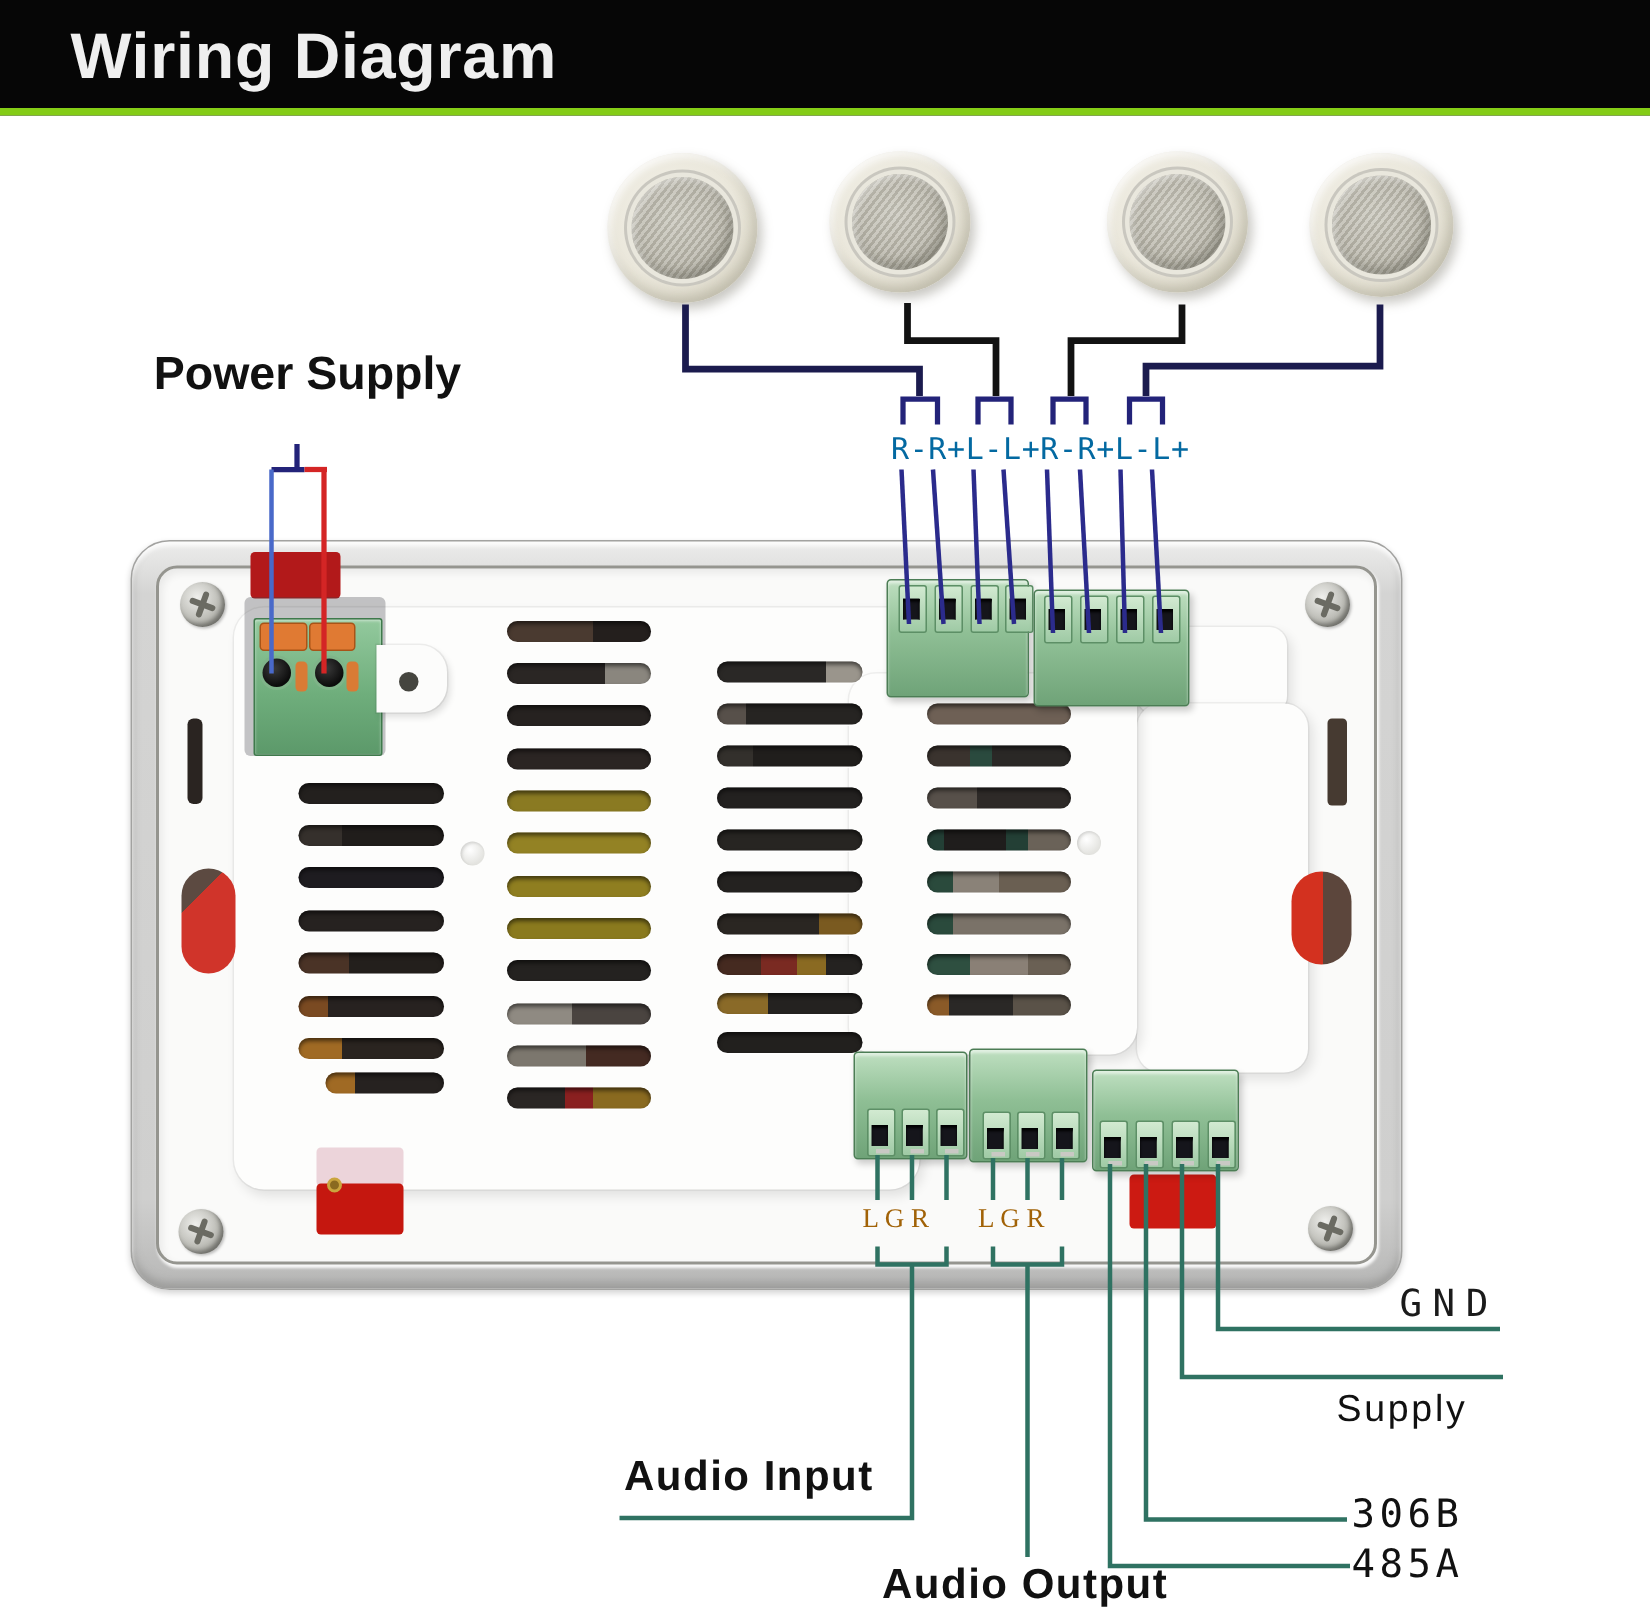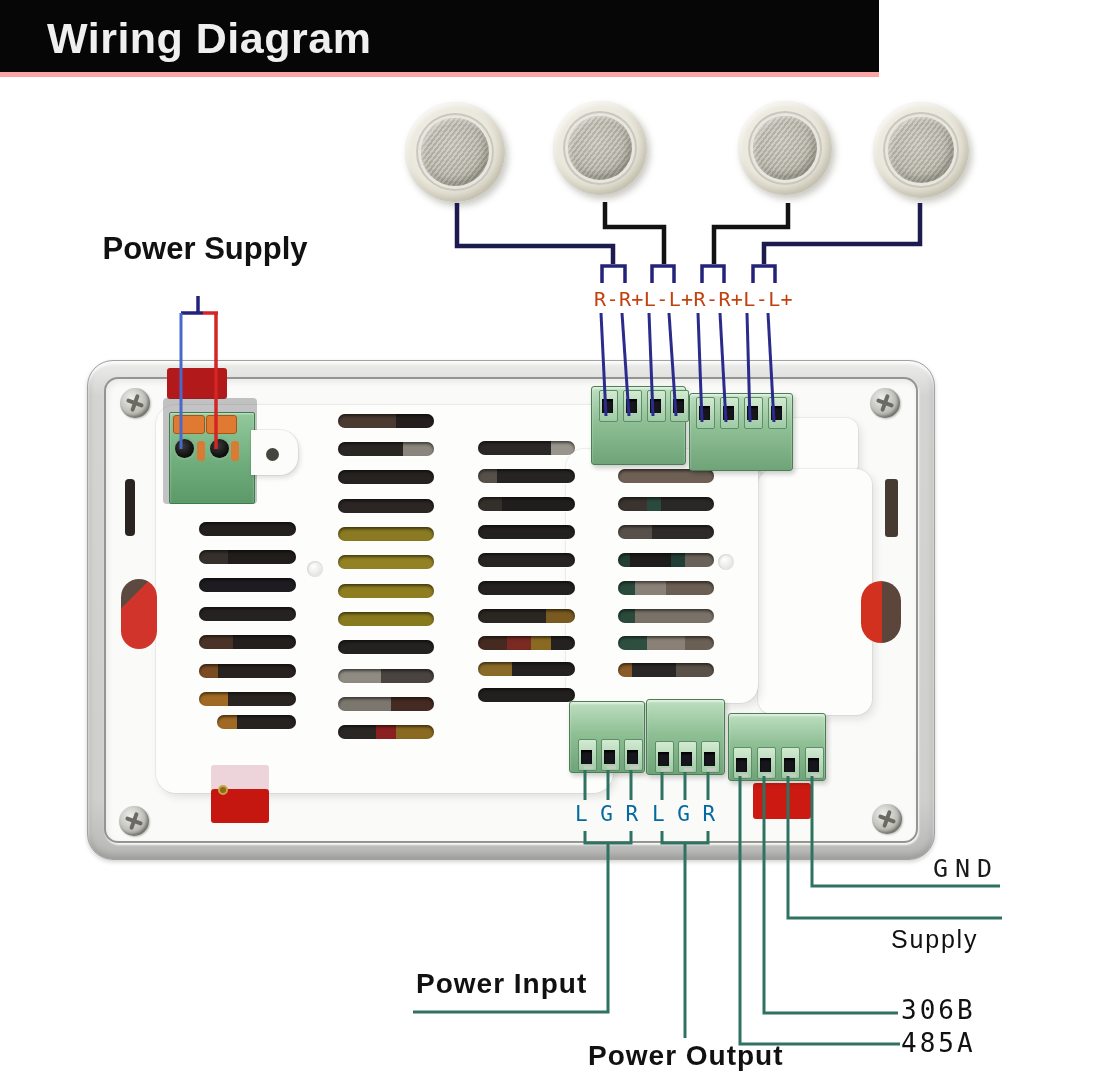--- a/index.html
+++ b/index.html
@@ -1,20 +1,20 @@
 <!DOCTYPE html>
 <html style="--banner-bg: #060606; --title-color: #efefef; --wire-black: #121212; --wire-navy: #232379; --wire-blue: #4969c9; --wire-red: #d42525; --wire-teal: #2f7262; --accent-red: #c5170f; --terminal-green: #8fbf95;"><head>
 <meta charset="utf-8">
 <style>
   html,body{margin:0;padding:0;background:#ffffff;}
   #stage{position:relative;width:1100px;height:1078px;overflow:hidden;background:#ffffff;
          font-family:"Liberation Sans",sans-serif;}
   
-  #banner{position:absolute;left:0;top:0;width:879px;height:72px;background:var(--banner-bg,#060606);
-          border-bottom:5px solid #fca5a5;}
+  #banner{position:absolute;left:0;top:0;width:1100px;height:72px;background:var(--banner-bg,#060606);
+          border-bottom:5px solid #84cc16;}
   #banner h1{margin:0;position:absolute;left:47px;top:14px;font-size:43px;font-weight:bold;
              letter-spacing:.5px;color:var(--title-color,#efefef);}
   
   .speaker{position:absolute;border-radius:50%;
      background:radial-gradient(circle at 42% 40%,#f4f2ea 0%,#eae7db 52%,#d9d5c5 74%,#f0eee4 86%,#ddd9c9 100%);
      box-shadow:3px 4px 7px rgba(120,118,105,.4), inset -3px -4px 7px rgba(150,145,128,.35), inset 2px 3px 5px rgba(255,255,255,.8);}
   .speaker .mesh{position:absolute;inset:16%;border-radius:50%;
      background:repeating-linear-gradient(128deg,rgba(255,255,255,.20) 0 2px,rgba(88,86,78,.14) 2px 4px),
                 radial-gradient(circle at 44% 40%,#c9c7bc 0%,#b7b4a8 58%,#a3a093 100%);
      box-shadow:0 0 0 3px #e9e7dd,0 0 0 5px #c9c7bf, inset 2px 2px 5px rgba(255,255,255,.45), inset -3px -4px 7px rgba(70,68,58,.35);}
@@ -53,22 +53,22 @@
   .wpin{stroke:#2b2b8c;stroke-width:3;}
   .wblue{stroke:var(--wire-blue,#4969c9);stroke-width:3;}
   .wred{stroke:var(--wire-red,#d42525);stroke-width:3.5;}
   .wteal{stroke:var(--wire-teal,#2f7262);stroke-width:3;}
   
   .lbl{position:absolute;color:#111;z-index:6;line-height:1.05;white-space:nowrap;}
   .bold{font-weight:bold;}
   .mono{font-family:"DejaVu Sans Mono",monospace;}
   #lab-ps{left:98px;top:233px;width:214px;text-align:center;font-size:31px;}
   #lab-ps .l2{font-weight:normal;letter-spacing:1px;}
-  #lab-row{left:594px;top:289px;font-size:20px;letter-spacing:.4px;color:#c2410c;}
-  .lgr{top:803px;font-size:21px;color:#0369a1;}
+  #lab-row{left:594px;top:289px;font-size:20px;letter-spacing:.4px;color:#0369a1;}
+  .lgr{top:803px;font-size:18px;color:#a16207;font-family:Liberation Serif, serif;}
   #lab-lgr1{left:575px;} #lab-lgr2{left:652px;}
   #lab-gnd{left:933px;top:856px;font-size:25px;letter-spacing:7px;color:#1b1b1b;}
   #lab-ant{left:891px;top:926px;font-size:25px;letter-spacing:1.8px;font-weight:normal;}
   #lab-485b{left:901px;top:997px;font-size:26px;letter-spacing:3px;}
   #lab-485a{left:901px;top:1030px;font-size:26px;letter-spacing:3px;}
   #lab-ain{left:416px;top:969px;font-size:28px;letter-spacing:1px;}
   #lab-aout{left:588px;top:1041px;font-size:28px;letter-spacing:1px;}
 </style>
 </head>
 <body>
@@ -302,15 +302,15 @@
   <div class="lbl bold" id="lab-ps">
     <div>Power Supply</div>
   </div>
   <div class="lbl mono" id="lab-row">R-R+L-L+R-R+L-L+</div>
   <div class="lbl mono lgr" id="lab-lgr1">L G R</div>
   <div class="lbl mono lgr" id="lab-lgr2">L G R</div>
   <div class="lbl mono" id="lab-gnd">GND</div>
   <div class="lbl" id="lab-ant">Supply</div>
   <div class="lbl mono" id="lab-485b">306B</div>
   <div class="lbl mono" id="lab-485a">485A</div>
-  <div class="lbl bold" id="lab-ain">Power Input</div>
-  <div class="lbl bold" id="lab-aout">Power Output</div>
+  <div class="lbl bold" id="lab-ain">Audio Input</div>
+  <div class="lbl bold" id="lab-aout">Audio Output</div>
 </div>
 
 </body></html>

